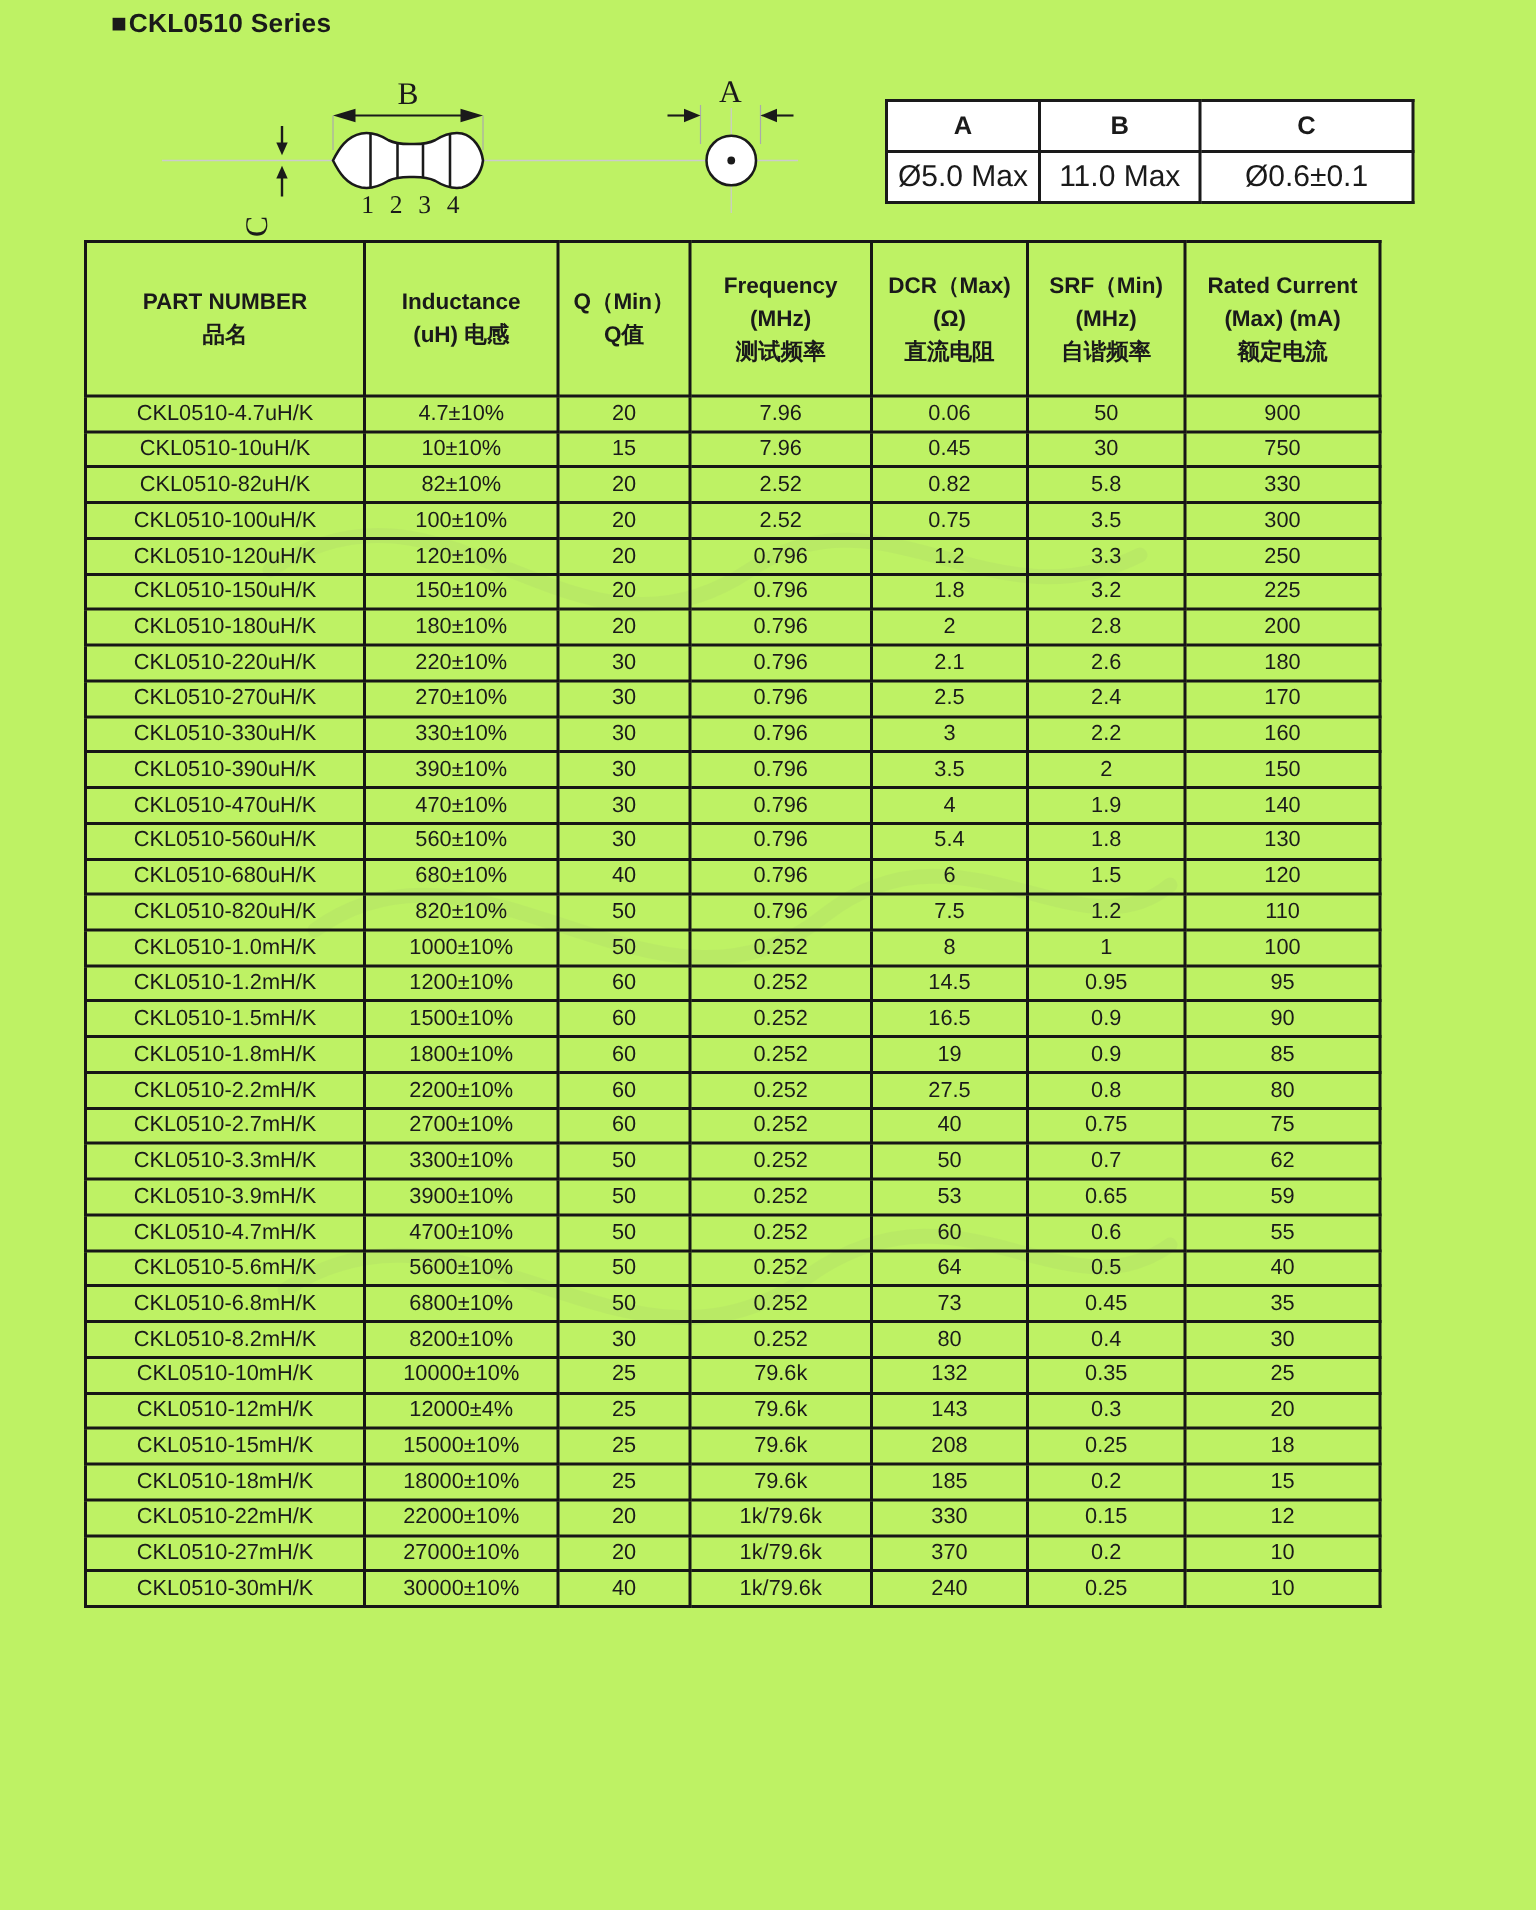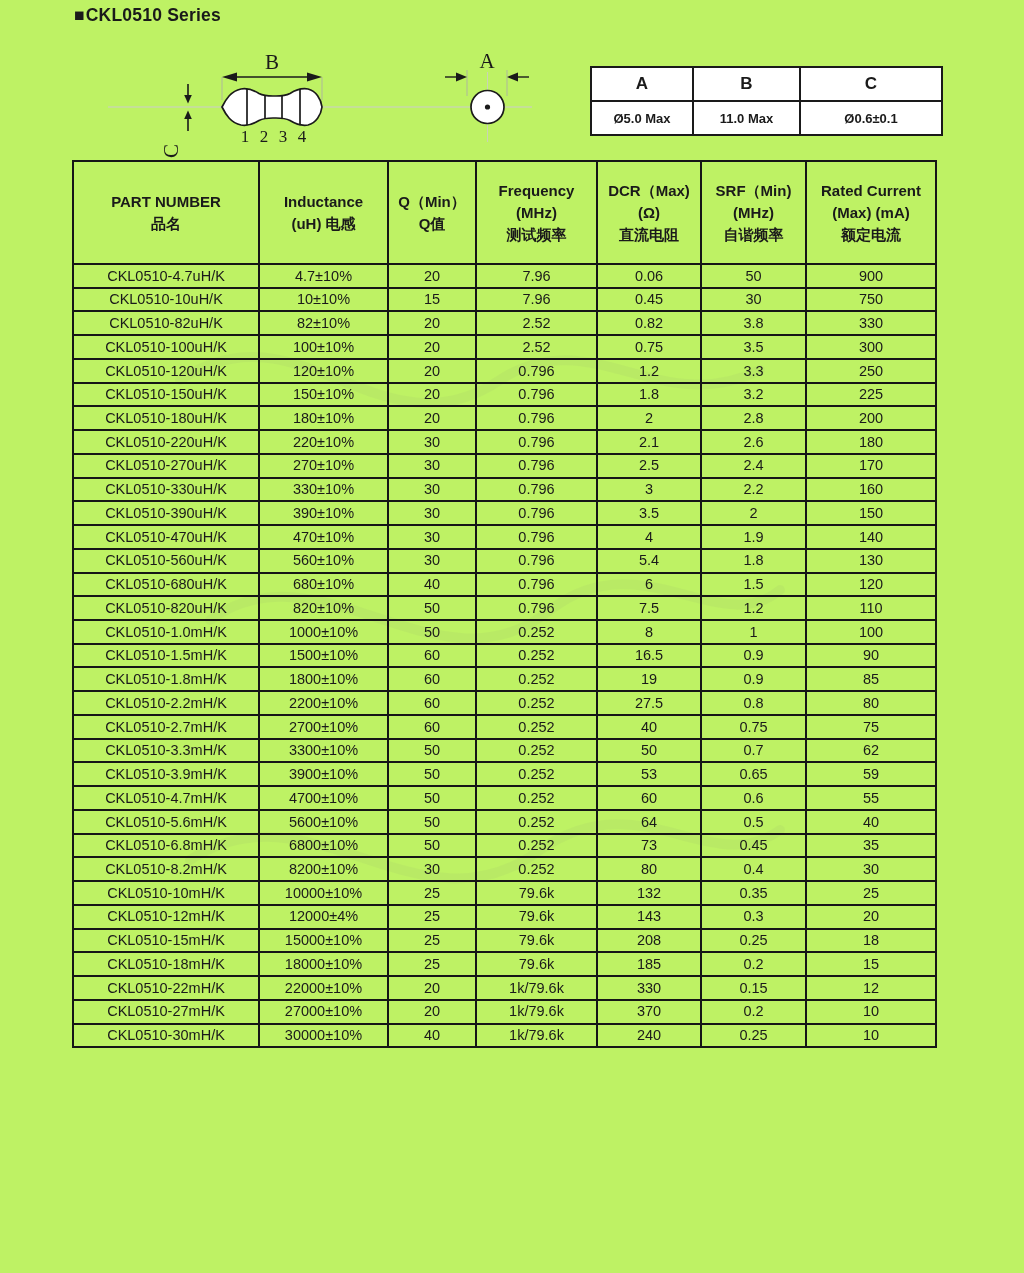--- a/index.html
+++ b/index.html
@@ -13,24 +13,24 @@
   .title-row .marker{margin-right:1px;}
   
   .drawing{position:absolute;left:100px;top:40px;}
   .drawing text{fill:#1a1a1a;font-family:"Liberation Serif",serif;}
   
   .dim-table{position:absolute;left:590px;top:66px;border-collapse:collapse;table-layout:fixed;}
   .dim-table th,.dim-table td{
     border:2px solid #1a1a1a;text-align:center;vertical-align:middle;
     background:#fff;padding:0;}
   .dim-table th{height:32px;font-size:17px;font-weight:700;}
-  .dim-table td{height:32px;font-size:13px;font-weight:700;}
+  .dim-table td{height:32px;font-size:20px;font-weight:400;}
   .dim-col-a{width:100px;} .dim-col-b{width:105px;} .dim-col-c{width:140px;}
   
-  .spec-table{position:absolute;left:72px;top:160px;width:863px;
+  .spec-table{position:absolute;left:56px;top:160px;width:863px;
     border-collapse:collapse;table-layout:fixed;}
   .spec-table th,.spec-table td{
     border:2px solid #161616;text-align:center;vertical-align:middle;
     padding:0;background:transparent;}
   .spec-table thead th{height:101px;}
   .hline{font-size:15px;font-weight:700;line-height:22px;white-space:nowrap;}
   .spec-table tbody tr{height:23.74px;margin-left:26px;}
   .spec-table tbody td{font-size:14.5px;line-height:1;white-space:nowrap;}
   
   .watermark{position:absolute;left:120px;top:260px;opacity:.06;pointer-events:none;}
@@ -198,21 +198,21 @@
           <td>0.45</td>
           <td>30</td>
           <td>750</td>
         </tr>
         <tr>
           <td>CKL0510-82uH/K</td>
           <td>82±10%</td>
           <td>20</td>
           <td>2.52</td>
           <td>0.82</td>
-          <td>3.8</td>
+          <td>5.8</td>
           <td>330</td>
         </tr>
         <tr>
           <td>CKL0510-100uH/K</td>
           <td>100±10%</td>
           <td>20</td>
           <td>2.52</td>
           <td>0.75</td>
           <td>3.5</td>
           <td>300</td>
@@ -317,20 +317,29 @@
           <td>110</td>
         </tr>
         <tr>
           <td>CKL0510-1.0mH/K</td>
           <td>1000±10%</td>
           <td>50</td>
           <td>0.252</td>
           <td>8</td>
           <td>1</td>
           <td>100</td>
+        </tr>
+        <tr>
+          <td>CKL0510-1.2mH/K</td>
+          <td>1200±10%</td>
+          <td>60</td>
+          <td>0.252</td>
+          <td>14.5</td>
+          <td>0.95</td>
+          <td>95</td>
         </tr>
         <tr>
           <td>CKL0510-1.5mH/K</td>
           <td>1500±10%</td>
           <td>60</td>
           <td>0.252</td>
           <td>16.5</td>
           <td>0.9</td>
           <td>90</td>
         </tr>

